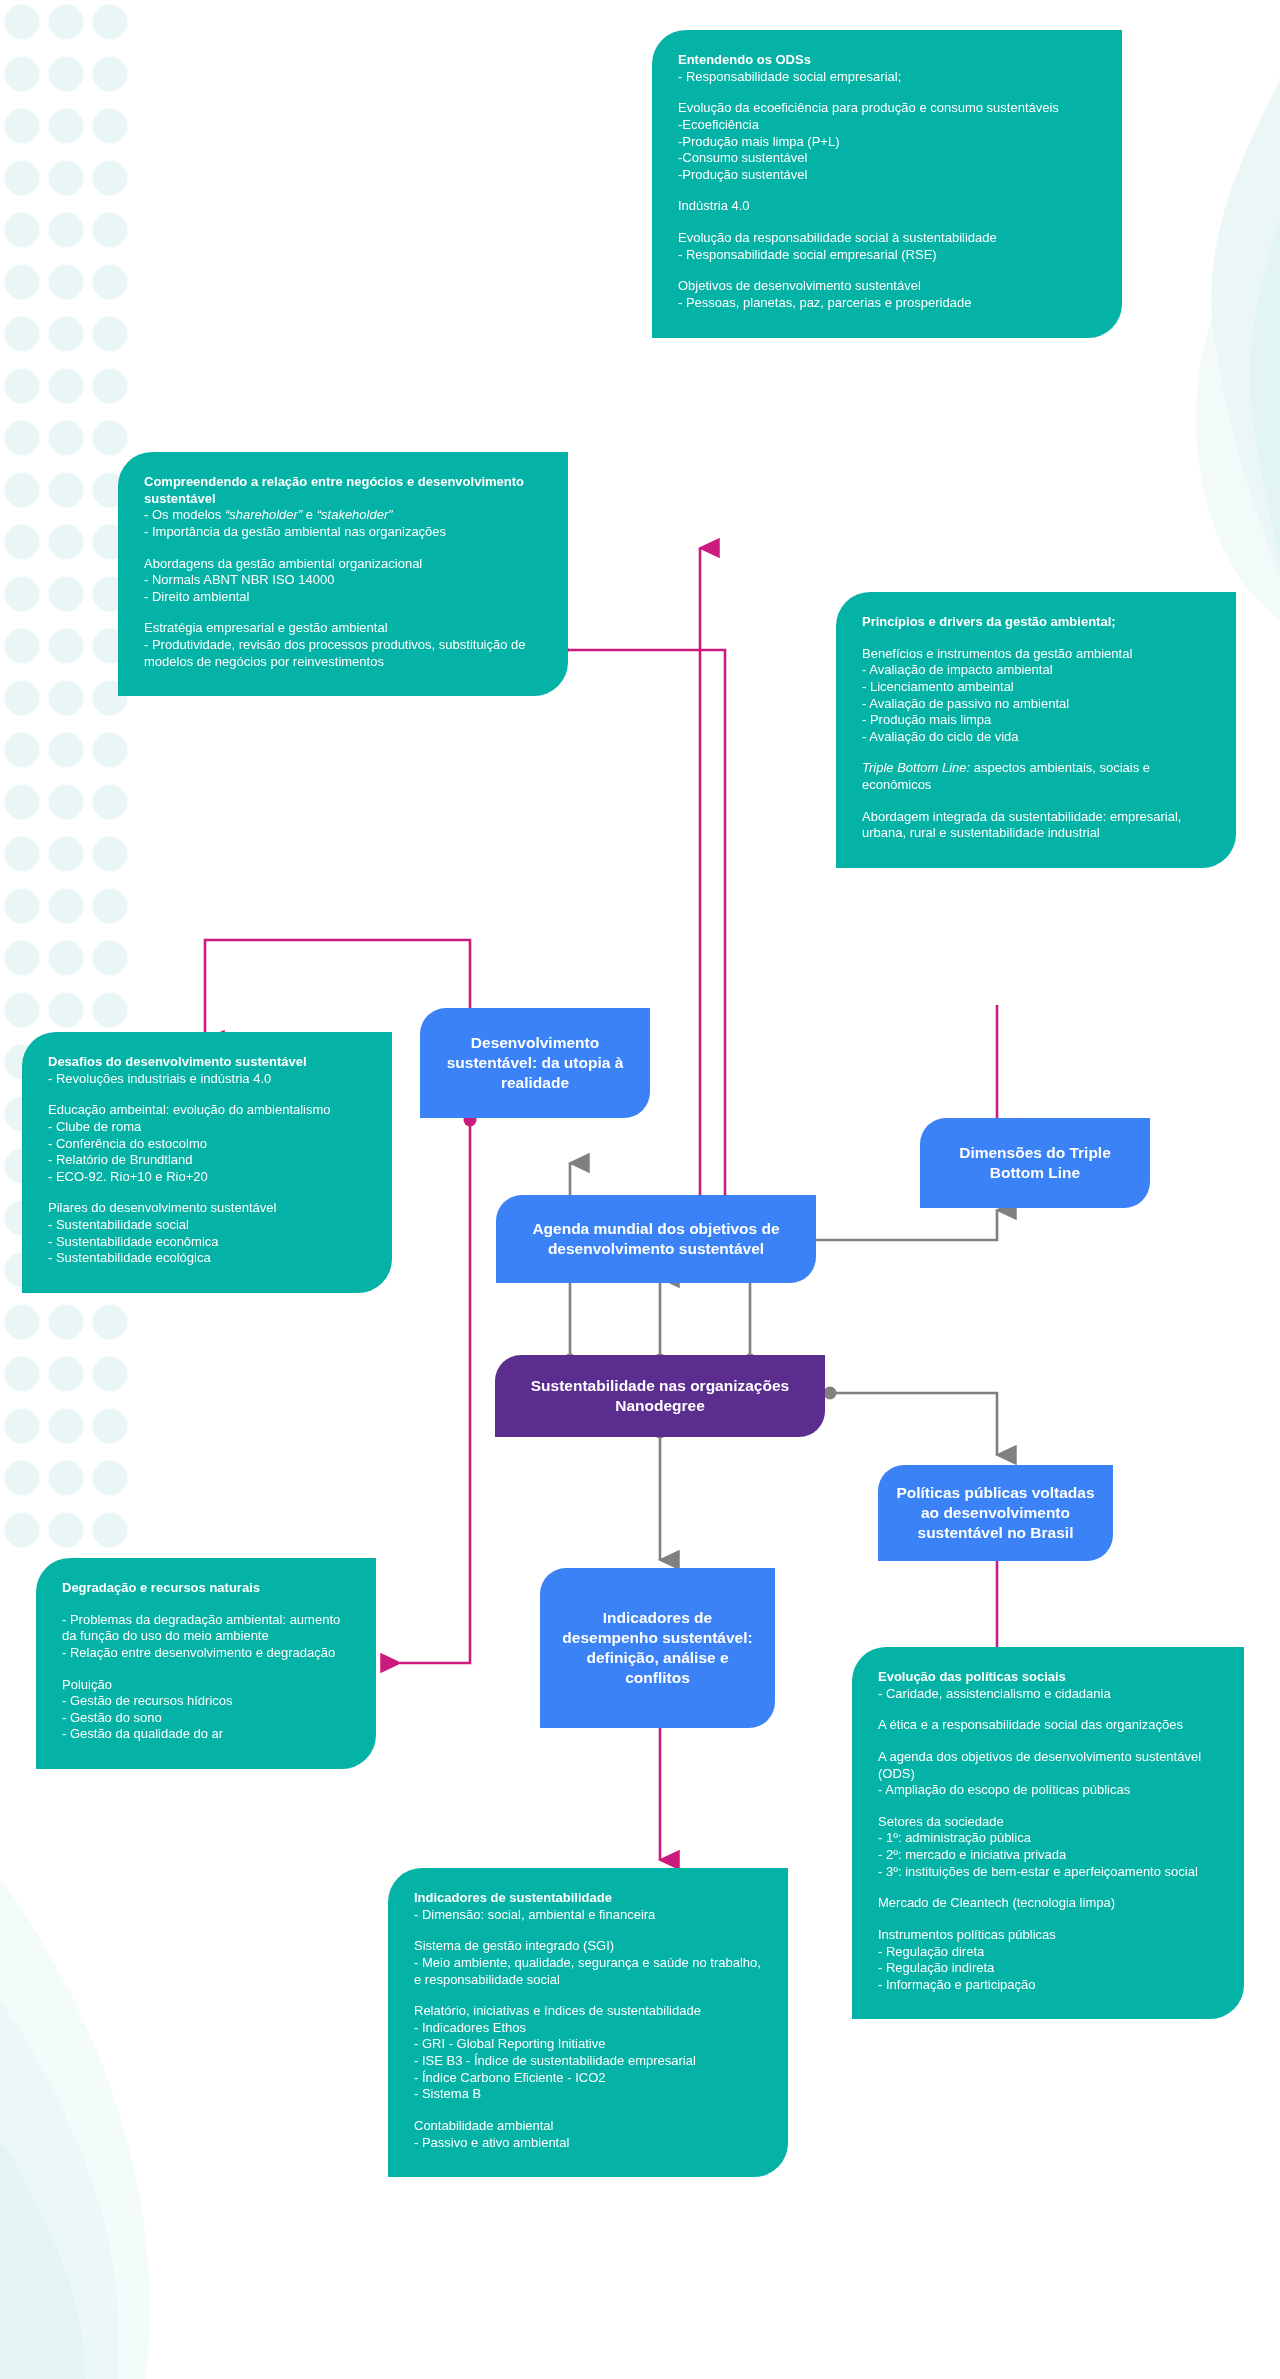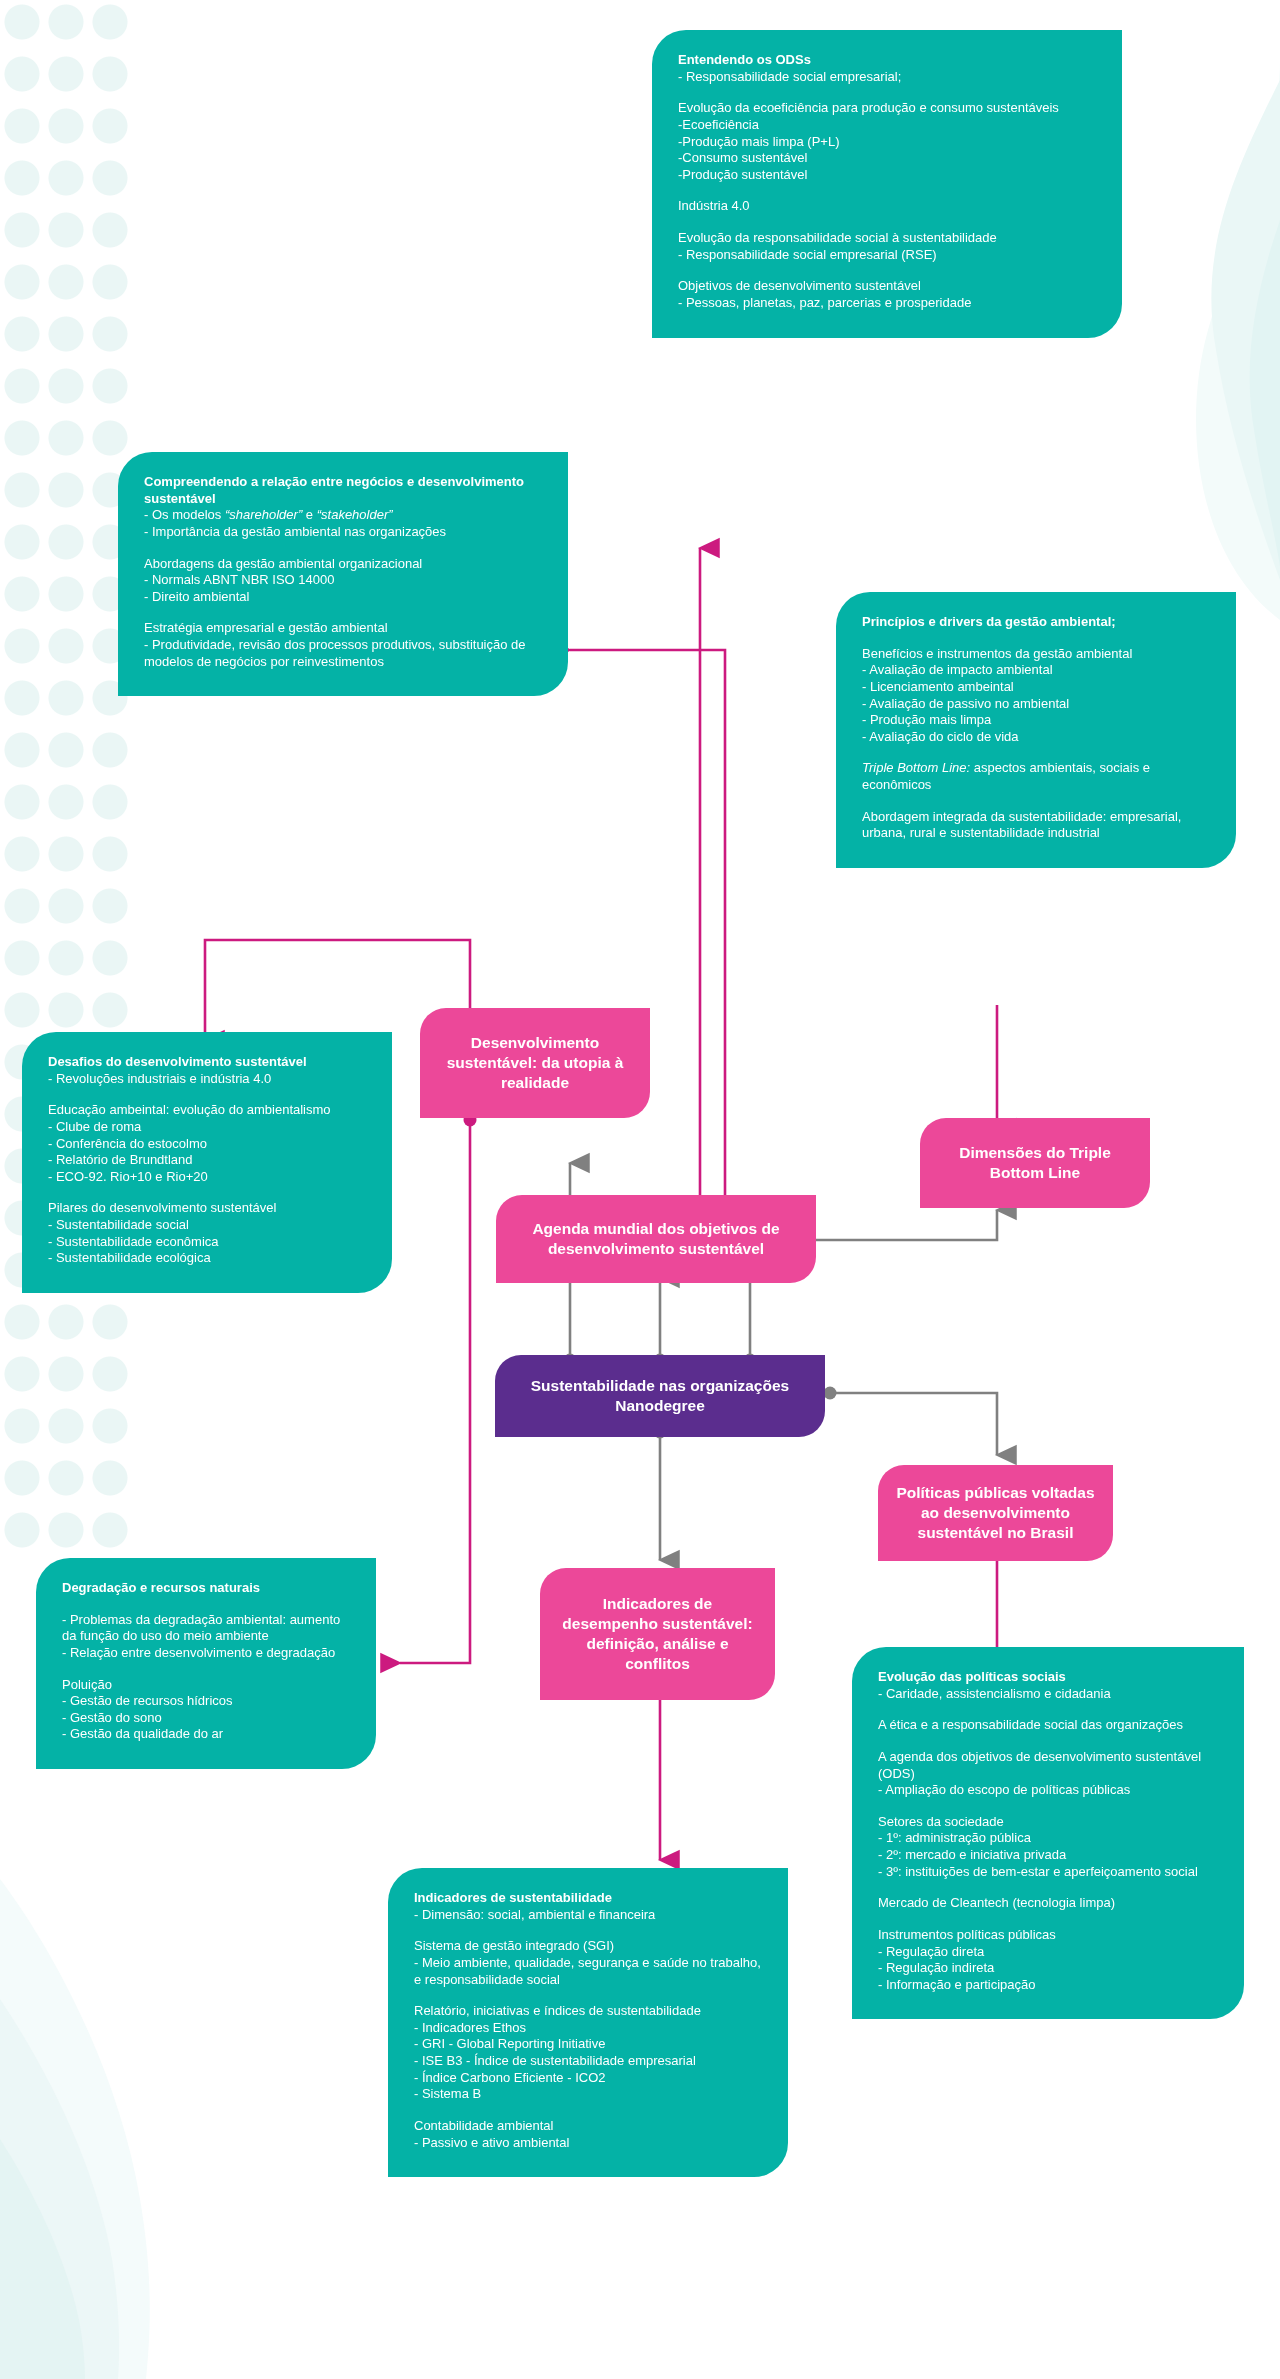--- a/index.html
+++ b/index.html
@@ -39,21 +39,21 @@
   .card {
     background:#04b2a6;
     border-radius:34px 0 34px 0;
     padding:22px 26px 26px 26px;
     font-size:13px;
   }
   .card .ttl { font-weight:bold; display:block; }
   .card p { margin:0; }
   .card .gap { height:15px; }
   .pill {
-    background:#ec4899;
+    background:#3b82f6;
     border-radius:26px 0 26px 0;
     padding:16px 18px;
     font-size:15.5px;
     font-weight:bold;
     text-align:center;
     display:flex; align-items:center; justify-content:center;
   }
   .pill-purple {
     background:#5b2d8e;
     border-radius:26px 0 26px 0;
@@ -271,21 +271,21 @@
   </div>
 
   <div class="node pill" style="left:920px; top:1118px; width:230px; height:90px;">
     <span>Dimensões do Triple Bottom Line</span>
   </div>
 
   <div class="node pill" style="left:878px; top:1465px; width:235px; height:96px;">
     <span>Políticas públicas voltadas ao desenvolvimento sustentável no Brasil</span>
   </div>
 
-  <div class="node pill" style="left:540px; top:1568px; width:235px; height:132px;">
+  <div class="node pill" style="left:540px; top:1568px; width:235px; height:160px;">
     <span>Indicadores de desempenho sustentável: definição, análise e conflitos</span>
   </div>
 
   <div class="node pill-purple" style="left:495px; top:1355px; width:330px; height:82px;">
     <span>Sustentabilidade nas organizações Nanodegree</span>
   </div>
 
 </div>
 
 </body></html>

